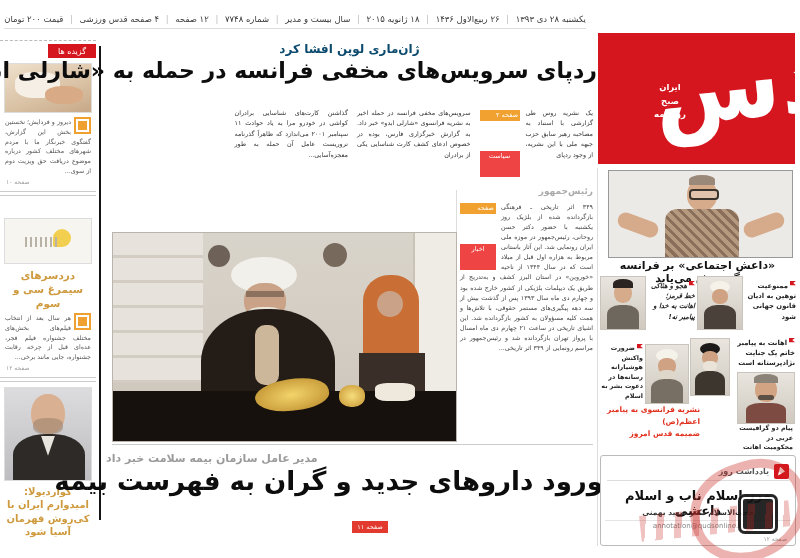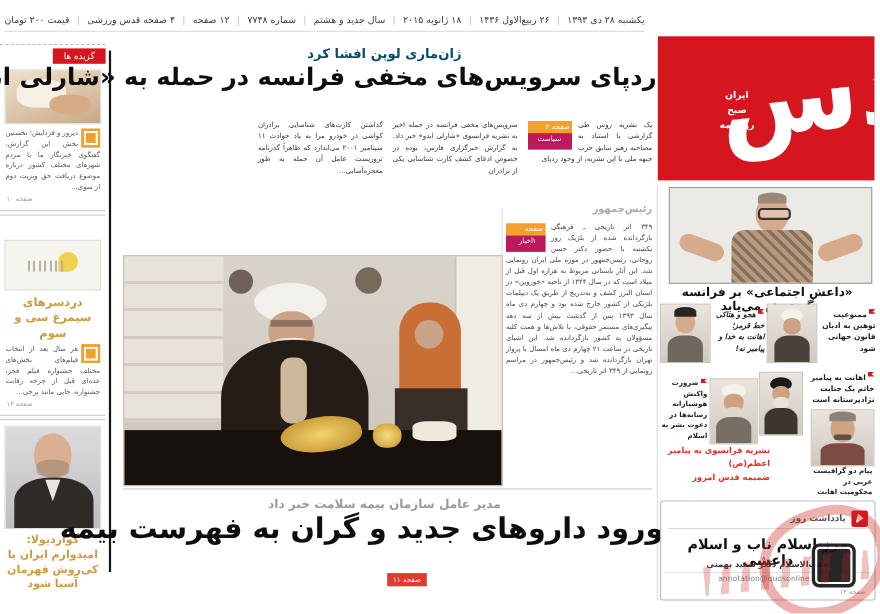--- a/index.html
+++ b/index.html
@@ -40,34 +40,34 @@
   
   .kicker{color:#0c4a6e;font-weight:bold;font-size:12px;text-align:center;}
   .lead-kicker{left:106px;top:42px;width:487px;}
   .lead-headline{left:100px;top:58px;width:497px;text-align:center;font-weight:bold;color:#0d0d0d;
                  font-size:22px;white-space:nowrap;letter-spacing:-.5px;}
   .lead-cols{left:112px;top:108px;width:481px;height:108px;display:grid;
              grid-template-columns:repeat(4,1fr);column-gap:9px;direction:rtl;
              font-size:6.4px;color:#333;text-align:justify;line-height:1.62;}
   .pagebadge{width:40px;font-size:6.5px;color:#fff;text-align:center;line-height:11px;}
   .pagebadge .pb-top{background:#f0a12f;height:11px;padding-left:15px;}
-  .pagebadge .pb-bot{background:#be185d;height:15px;}
+  .pagebadge .pb-bot{background:#ef4444;height:26px;margin-top:30px;}
   .badge-lead{float:left;margin:2px 6px 2px 0;}
   
   .photo-main{left:112px;top:232px;width:343px;height:208px;border:1px solid #b9b4ac;
               background:linear-gradient(180deg,#d9d4cb,#cdc5ba);overflow:hidden;}
   
   .pres{left:460px;top:186px;width:133px;}
   .pres-kicker{color:#aaa;font-size:9px;text-align:right;font-weight:bold;}
   .pres-headline{color:#111;font-weight:bold;font-size:13.5px;line-height:1.4;text-align:right;margin-top:3px;}
   .pres-body{margin-top:6px;font-size:6.3px;color:#444;text-align:justify;line-height:1.6;direction:rtl;}
   .badge-pres{float:left;margin:1px 5px 2px 0;width:36px;}
   
   .hline{left:112px;top:444px;width:481px;height:1px;background:#ccc;}
-  .bot-kicker{left:106px;top:452px;width:487px;color:#9a9a9a;font-size:11px;font-weight:bold;text-align:center;}
+  .bot-kicker{left:106px;top:452px;width:487px;color:#9a9a9a;font-size:11px;font-weight:bold;text-align:left;}
   .bot-headline{left:96px;top:466px;width:507px;text-align:center;font-weight:bold;color:#0d0d0d;
                 font-size:26px;white-space:nowrap;letter-spacing:-.5px;}
   .bot-badge{left:352px;top:521px;width:36px;height:12px;background:#e23a2e;color:#fff;
              font-size:6.5px;display:flex;align-items:center;justify-content:center;}
   
   .feat-photo{left:608px;top:170px;width:183px;height:86px;border:1px solid #999;
               background:#eceae6;overflow:hidden;}
   .feat-headline{left:598px;top:259px;width:199px;text-align:center;font-weight:bold;
                  font-size:11px;color:#111;}
   .mini{border:1px solid #c9c4bc;background:linear-gradient(180deg,#e9e5de,#cfc9c0);overflow:hidden;}
@@ -106,21 +106,21 @@
 
 <div id="page">
 
   <div class="abs topbar fa">
     <span>یکشنبه ۲۸ دی ۱۳۹۳</span>
       <span class="sepb">|</span>
     <span>۲۶ ربیع‌الاول ۱۴۳۶</span>
       <span class="sepb">|</span>
     <span>۱۸ ژانویه ۲۰۱۵</span>
       <span class="sepb">|</span>
-    <span>سال جدید و هشتم</span>
+    <span>سال بیست و مدیر</span>
       <span class="sepb">|</span>
     <span>شماره ۷۷۴۸</span>
       <span class="sepb">|</span>
     <span>۱۲ صفحه</span>
       <span class="sepb">|</span>
     <span>۴ صفحه قدس ورزشی</span>
       <span class="sepb">|</span>
     <span>قیمت ۲۰۰ تومان</span>
   </div>
 

